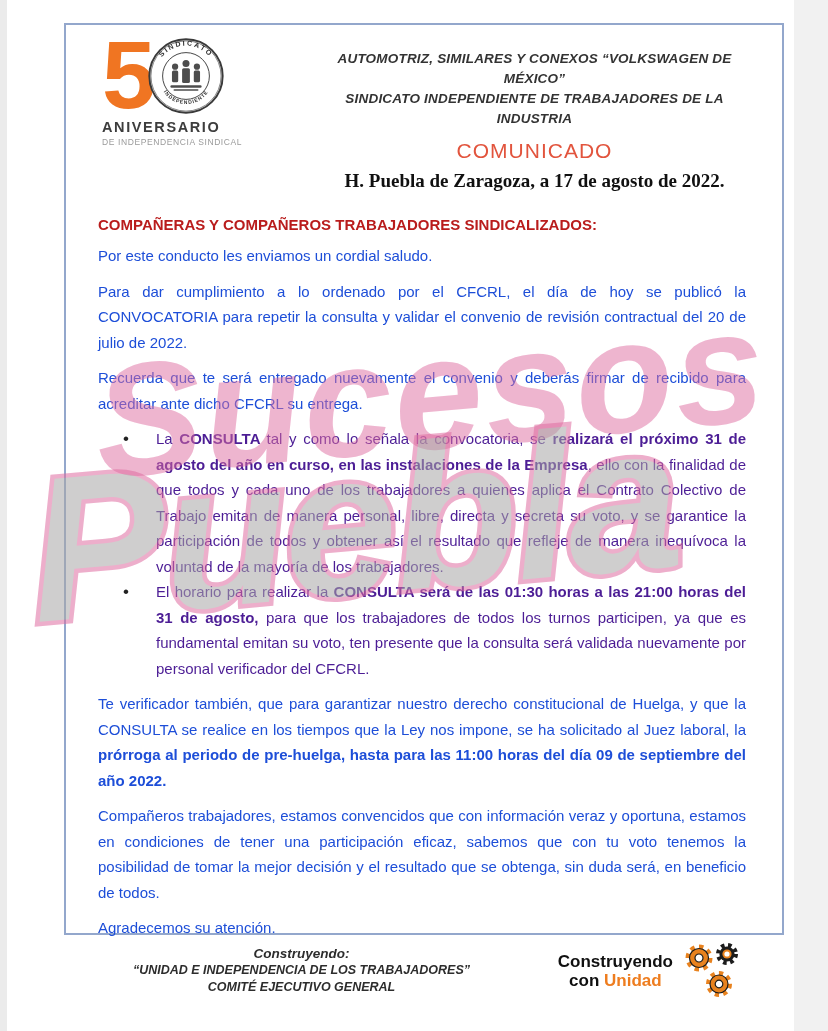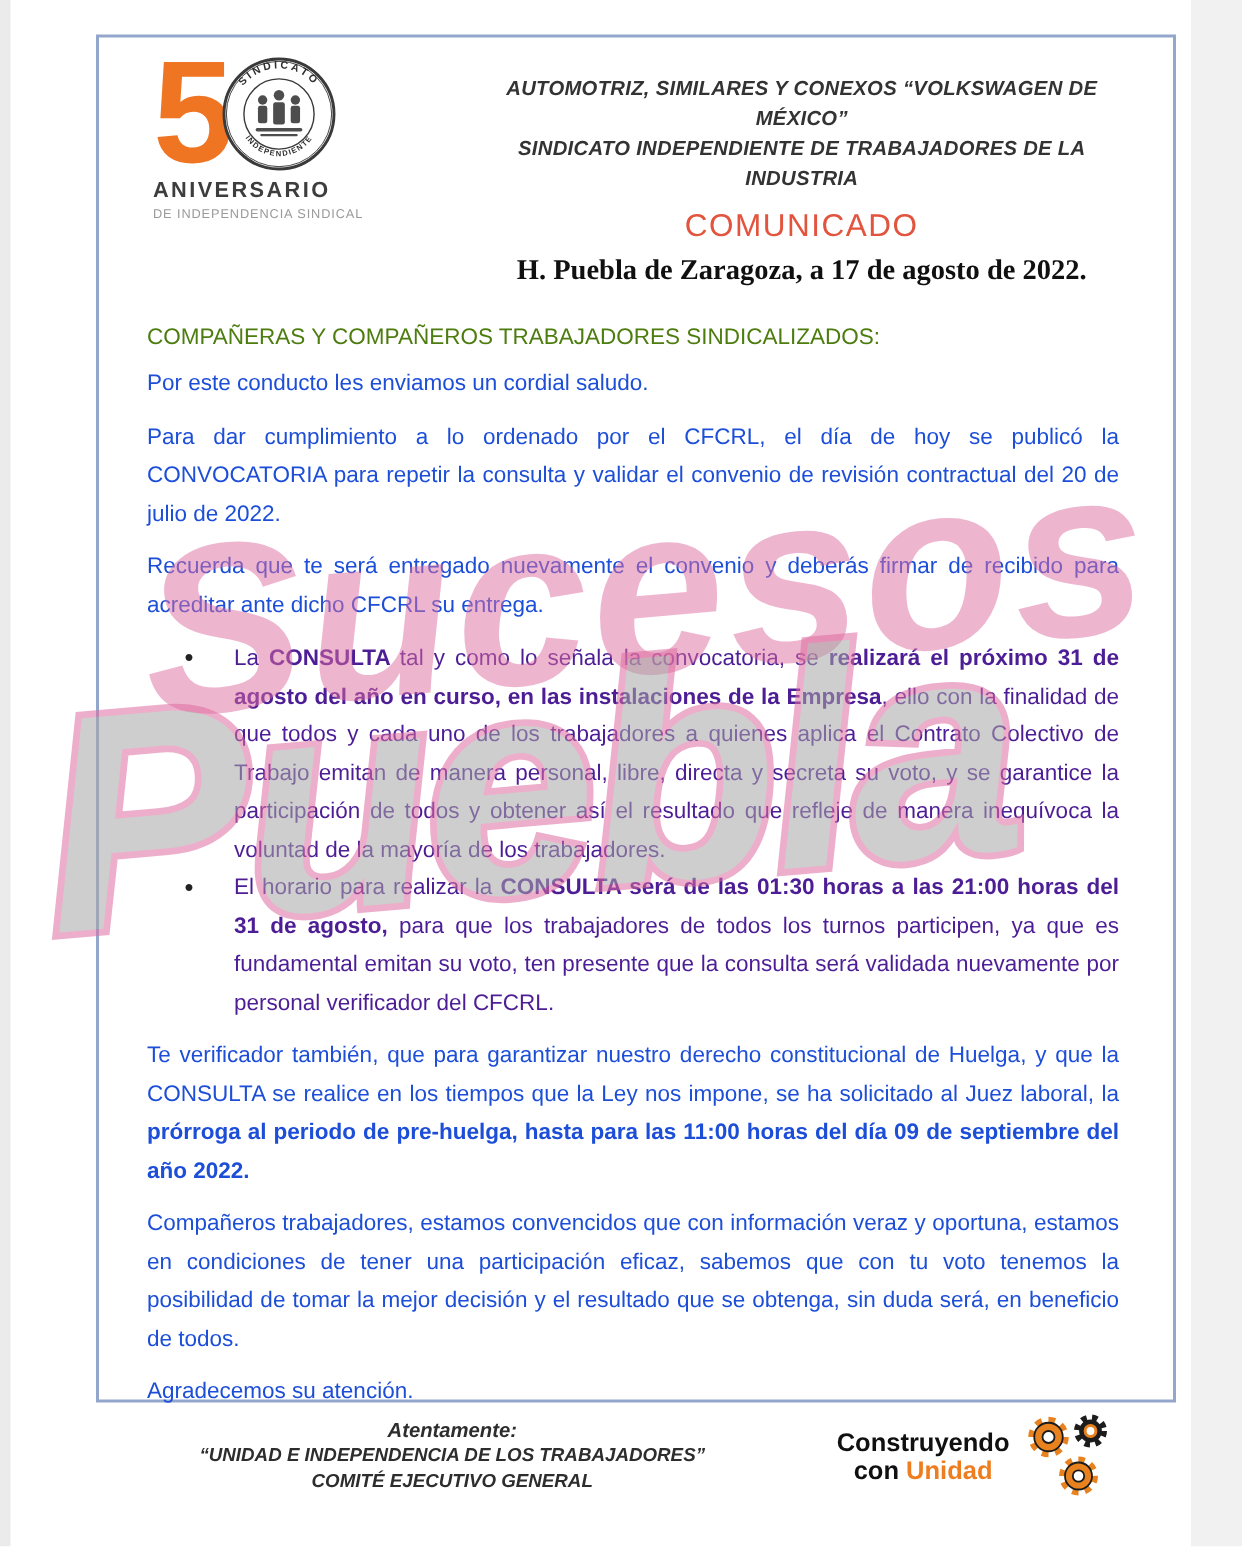--- a/index.html
+++ b/index.html
@@ -27,21 +27,21 @@
   .seal{width:78px;height:78px;margin-left:-4px;}
   .aniv{font-size:14.5px;font-weight:bold;color:#3d3d3d;letter-spacing:1.6px;margin:6px 0 0 4px;}
   .aniv-sub{font-size:8.5px;color:#9a9a9a;letter-spacing:0.6px;margin:2px 0 0 4px;}
 
   .head-right{flex:1;text-align:center;padding-top:12px;}
   .org{font-style:italic;font-weight:bold;font-size:13.5px;line-height:20px;color:#333;letter-spacing:0.2px;}
   .comunicado{font-size:21px;color:#e2543d;margin-top:10px;letter-spacing:1px;}
   .dateline{font-family:"Liberation Serif",serif;font-weight:bold;font-size:19px;margin-top:7px;color:#101010;}
 
   
-  .salutation{margin-top:24px;font-weight:normal;font-size:15px;color:#4d7c0f;}
+  .salutation{margin-top:24px;font-weight:bold;font-size:15px;color:#b91c1c;}
   .para{margin:10px 0 0;font-size:15px;line-height:25.5px;text-align:justify;color:#1d4ed8;}
   .bold{font-weight:bold;}
   .bullets{list-style:none;margin:10px 0 0;padding:0 0 0 58px;}
   .bullet-li{position:relative;font-size:15px;line-height:25.5px;text-align:justify;color:#4c1d95;}
   .bullet-li::before{content:"\2022";position:absolute;left:-33px;top:0;font-size:17px;color:#222;}
 
   
   .footer{margin-top:auto;display:flex;align-items:center;padding:0 2px 2px 0;}
   .foot-left{flex:0 0 63%;text-align:center;font-style:italic;font-weight:bold;color:#2d2d2d;}
   .foot-line1{font-size:13.5px;line-height:17px;}
@@ -113,21 +113,21 @@
     <li class="bullet-li"><span>La </span><span class="bold">CONSULTA </span><span>tal y como lo señala la convocatoria, se </span><span class="bold">realizará el próximo 31 de agosto del año en curso, en las instalaciones de la Empresa</span><span>, ello con la finalidad de que todos y cada uno de los trabajadores a quienes aplica el Contrato Colectivo de Trabajo emitan de manera personal, libre, directa y secreta su voto, y se garantice la participación de todos y obtener así el resultado que refleje de manera inequívoca la voluntad de la mayoría de los trabajadores.</span></li>
     <li class="bullet-li"><span>El horario para realizar la </span><span class="bold">CONSULTA será de las 01:30 horas a las 21:00 horas del 31 de agosto,</span><span> para que los trabajadores de todos los turnos participen, ya que es fundamental emitan su voto, ten presente que la consulta será validada nuevamente por personal verificador del CFCRL.</span></li>
   </ul>
 
   <p class="para"><span>Te verificador también, que para garantizar nuestro derecho constitucional de Huelga, y que la CONSULTA se realice en los tiempos que la Ley nos impone, se ha solicitado al Juez laboral, la </span><span class="bold">prórroga al periodo de pre-huelga, hasta para las 11:00 horas del día 09 de septiembre del año 2022.</span></p>
   <p class="para">Compañeros trabajadores, estamos convencidos que con información veraz y oportuna, estamos en condiciones de tener una participación eficaz, sabemos que con tu voto tenemos la posibilidad de tomar la mejor decisión y el resultado que se obtenga, sin duda será, en beneficio de todos.</p>
   <p class="para">Agradecemos su atención.</p>
 
   <div class="footer">
     <div class="foot-left">
-      <div class="foot-line1">Atentamente:</div>
+      <div class="foot-line1">Construyendo:</div>
       <div class="foot-line2">“UNIDAD E INDEPENDENCIA DE LOS TRABAJADORES”</div>
       <div class="foot-line3">COMITÉ EJECUTIVO GENERAL</div>
     </div>
     <div class="foot-logo">
       <div class="cu-text">
         <div>Construyendo</div>
         <div><span>con </span><span class="cu-orange">Unidad</span></div>
       </div>
       <svg width="66" height="60" viewBox="0 0 66 60">
         <g transform="translate(21,17)">

